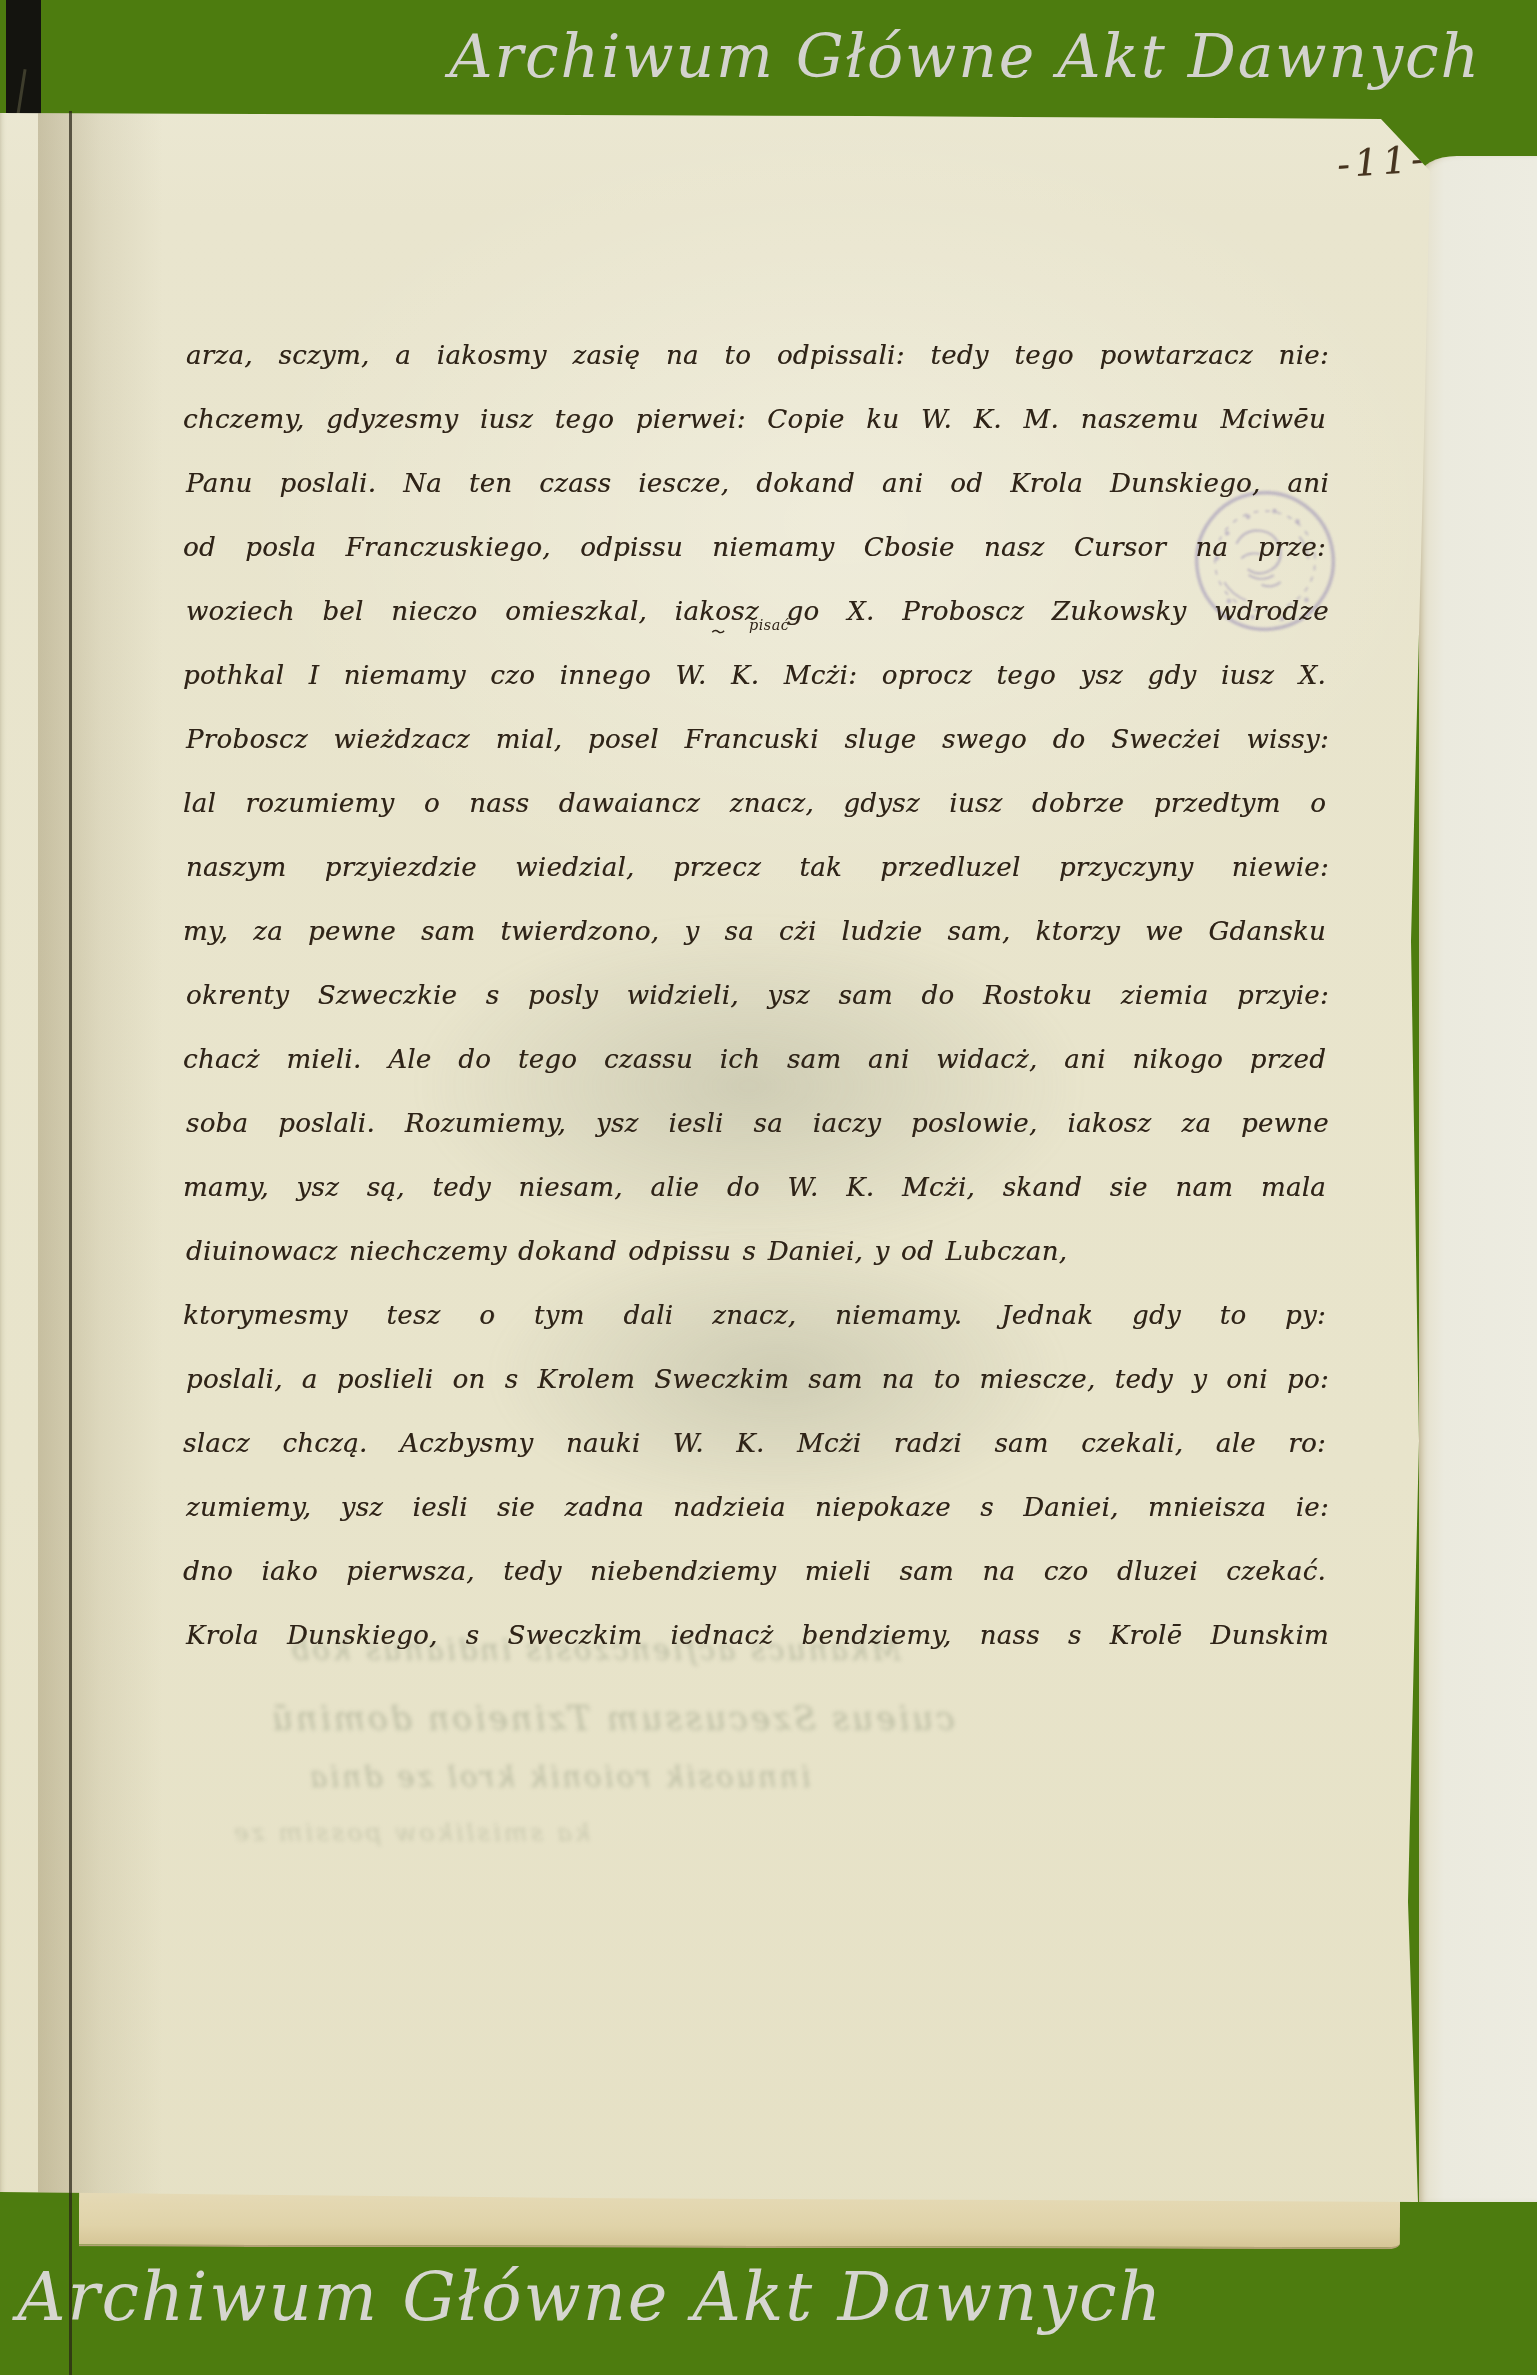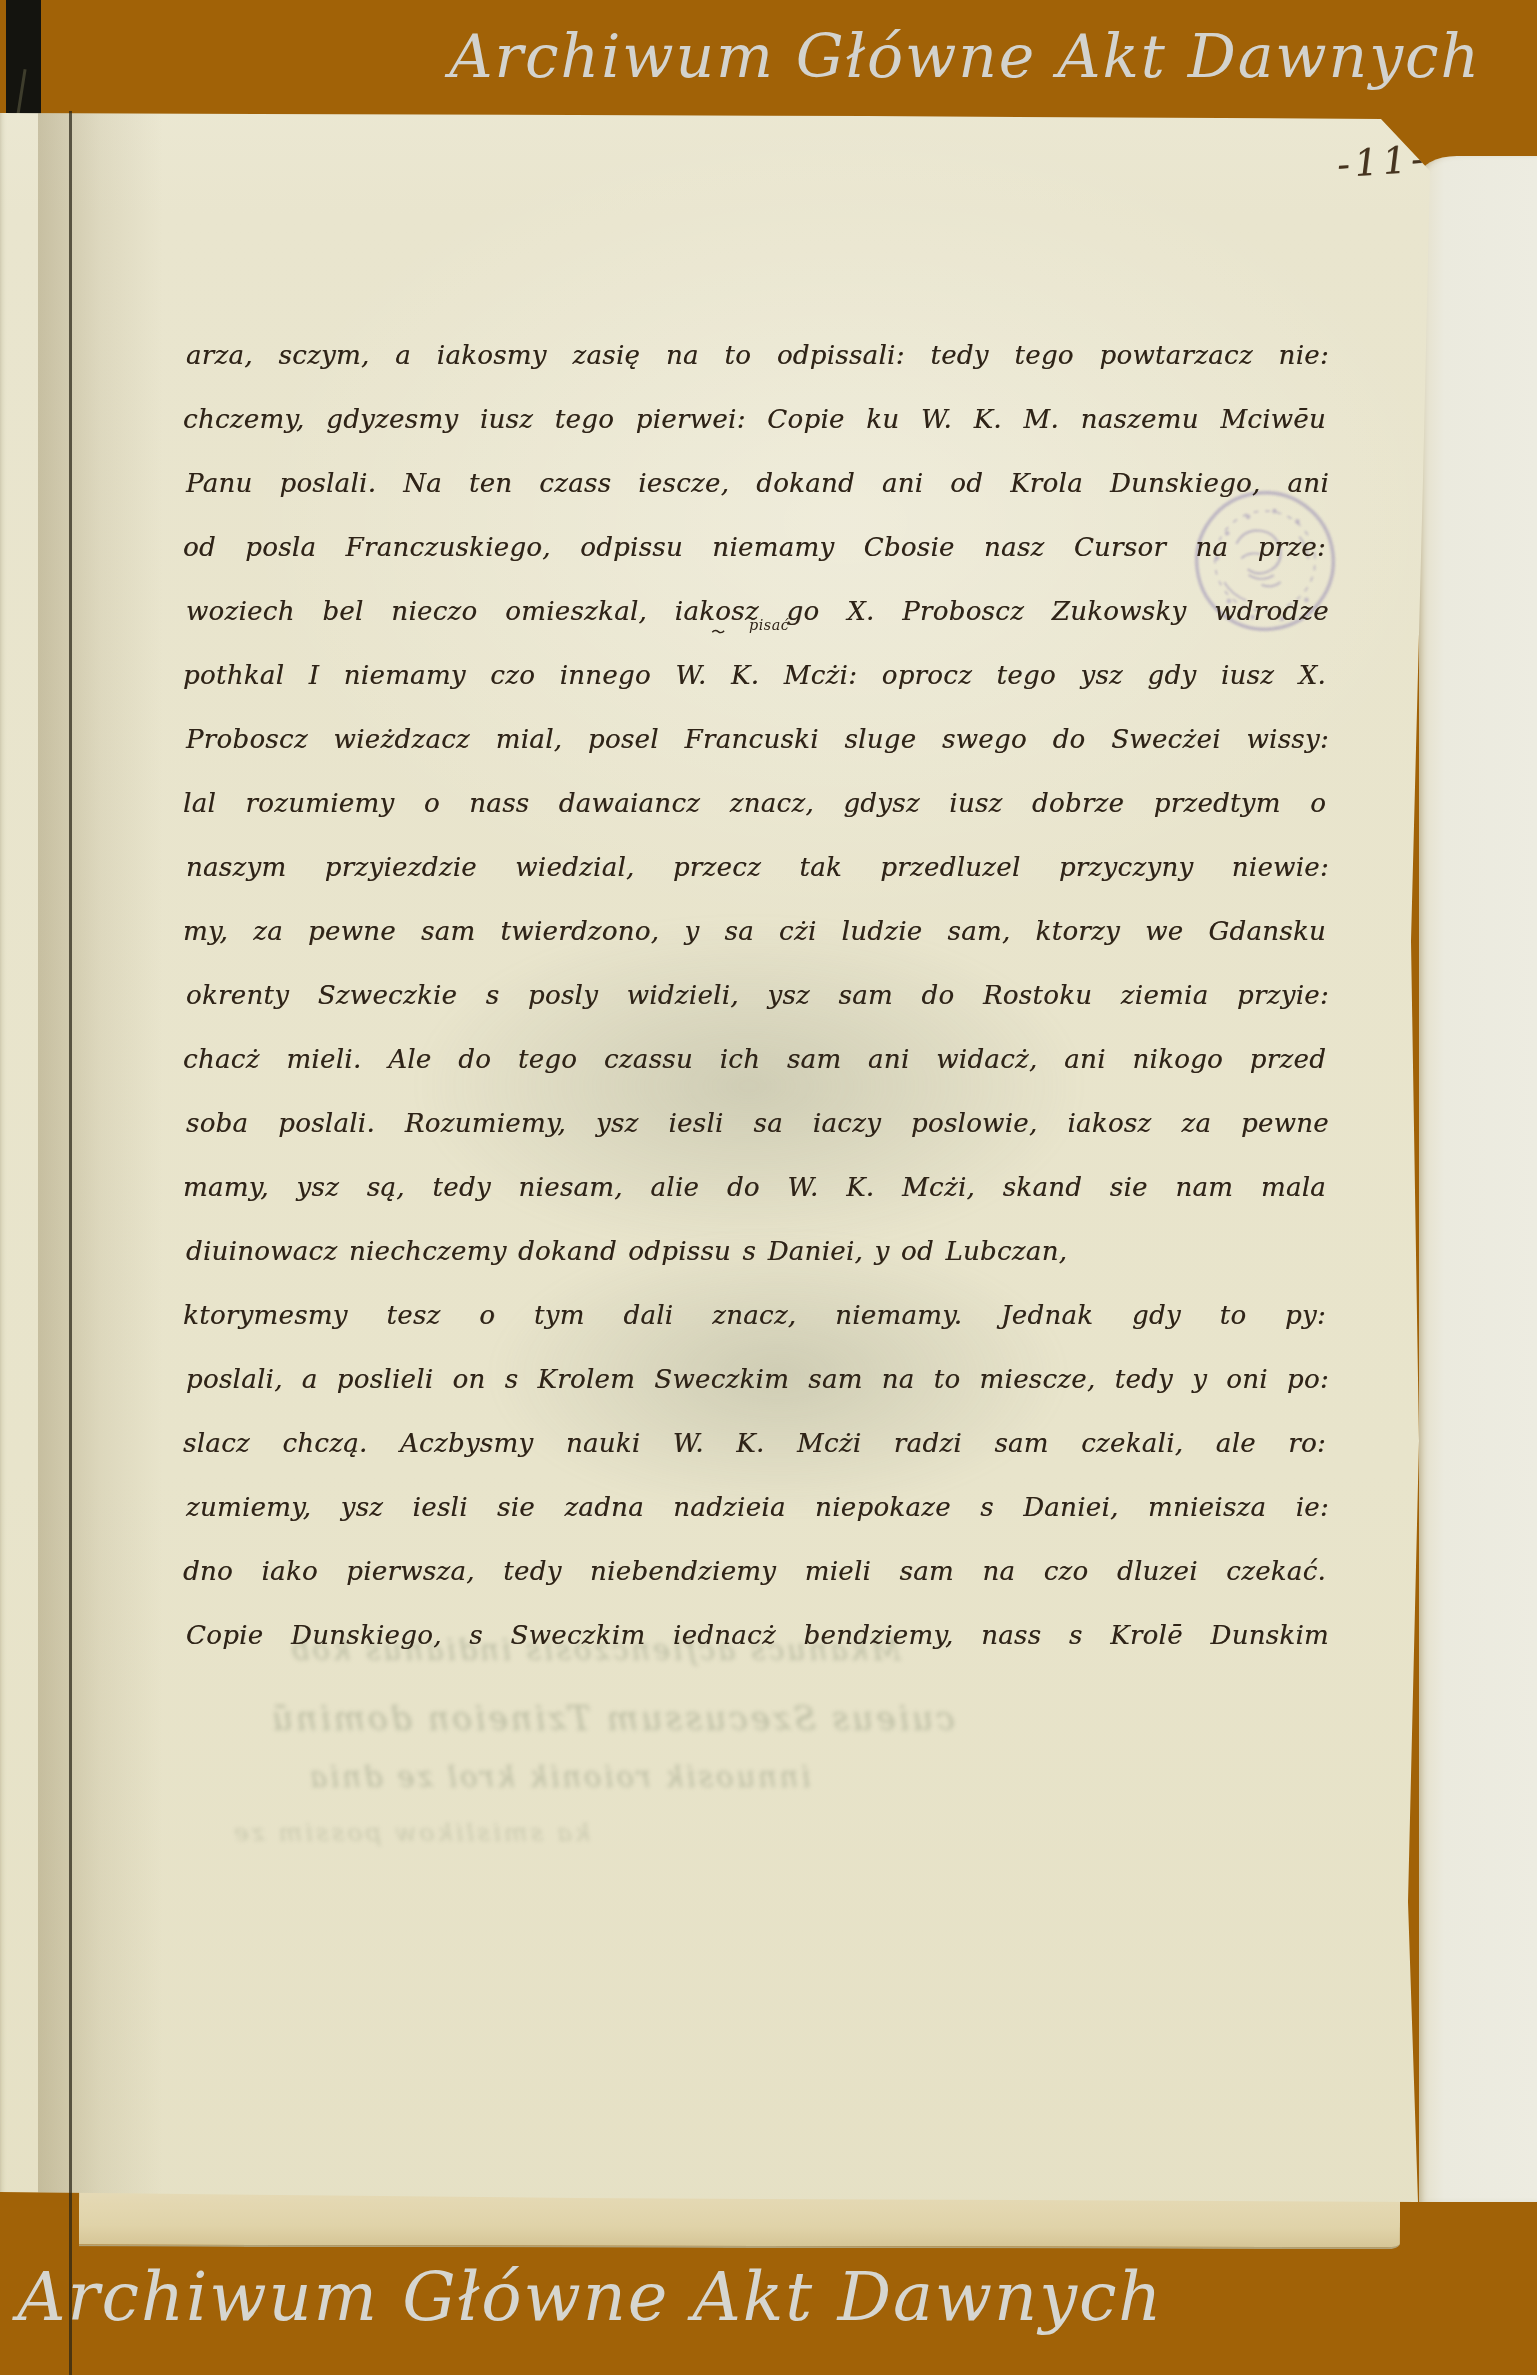--- a/index.html
+++ b/index.html
@@ -1,18 +1,18 @@
 <!DOCTYPE html>
 <html><head>
 <meta charset="utf-8">
 <style>
   html,body{margin:0;padding:0;background:#e8e8e4;}
   .canvas{
     position:relative;width:1537px;height:2376px;overflow:hidden;
-    background:#a16207;
+    background:#4d7c0f;
     font-family:"DejaVu Serif", serif;
   }
   
   .wm{
     position:absolute;color:#d3d3ce;font-style:italic;
     font-family:"DejaVu Serif", serif;white-space:nowrap;
     letter-spacing:1.9px;user-select:none;
   }
   .wm-top{top:21px;right:56px;font-size:60px;}
   .wm-bottom{top:2258px;left:17.3px;font-size:67px;color:#d6d6d0;}
@@ -161,21 +161,21 @@
       <div class="ms-line">okrenty Szweczkie s posly widzieli, ysz sam do Rostoku ziemia przyie:</div>
       <div class="ms-line">chacż mieli. Ale do tego czassu ich sam ani widacż, ani nikogo przed</div>
       <div class="ms-line">soba poslali. Rozumiemy, ysz iesli sa iaczy poslowie, iakosz za pewne</div>
       <div class="ms-line">mamy, ysz są, tedy niesam, alie do W. K. Mcżi, skand sie nam mala</div>
       <div class="ms-line short">diuinowacz niechczemy dokand odpissu s Daniei, y od Lubczan,</div>
       <div class="ms-line">ktorymesmy tesz o tym dali znacz, niemamy. Jednak gdy to py:</div>
       <div class="ms-line">poslali, a poslieli on s Krolem Sweczkim sam na to miescze, tedy y oni po:</div>
       <div class="ms-line">slacz chczą. Aczbysmy nauki W. K. Mcżi radzi sam czekali, ale ro:</div>
       <div class="ms-line">zumiemy, ysz iesli sie zadna nadzieia niepokaze s Daniei, mnieisza ie:</div>
       <div class="ms-line">dno iako pierwsza, tedy niebendziemy mieli sam na czo dluzei czekać.</div>
-      <div class="ms-line">Copie Dunskiego, s Sweczkim iednacż bendziemy, nass s Krolē Dunskim</div>
+      <div class="ms-line">Krola Dunskiego, s Sweczkim iednacż bendziemy, nass s Krolē Dunskim</div>
     </div>
   </div>
 
   <div class="gutter-line"></div>
   <div class="binding-thread-b"></div>
 
   <div class="wm wm-bottom">Archiwum Główne Akt Dawnych</div>
 
 </div>
 

